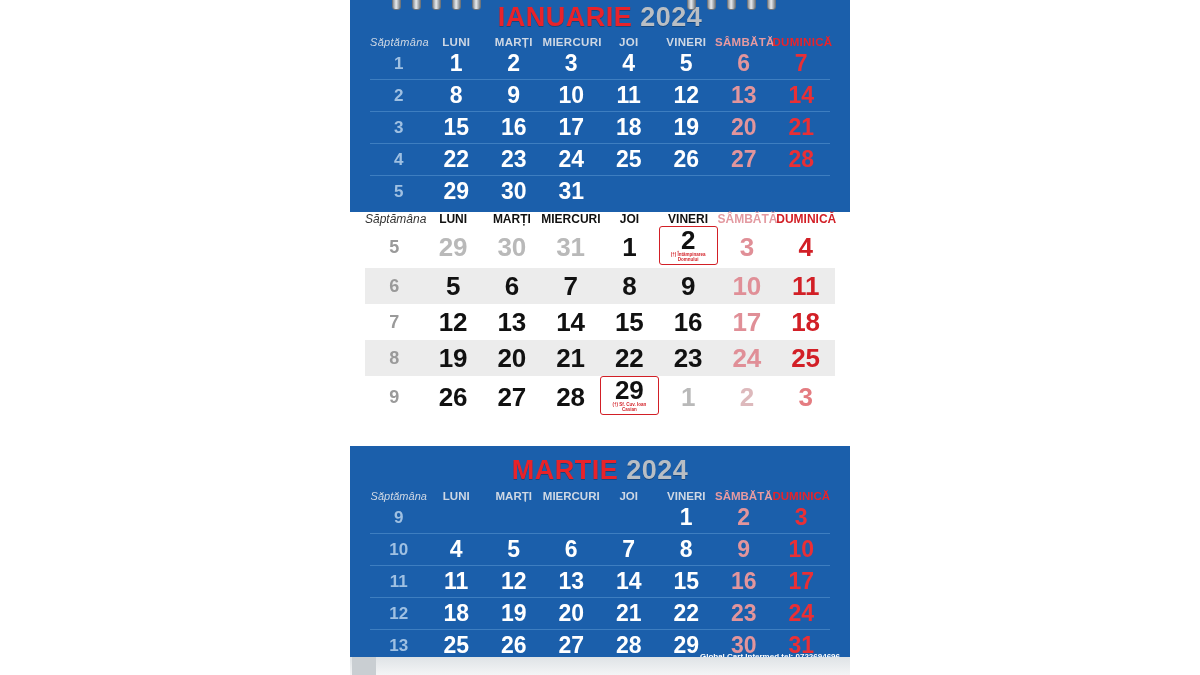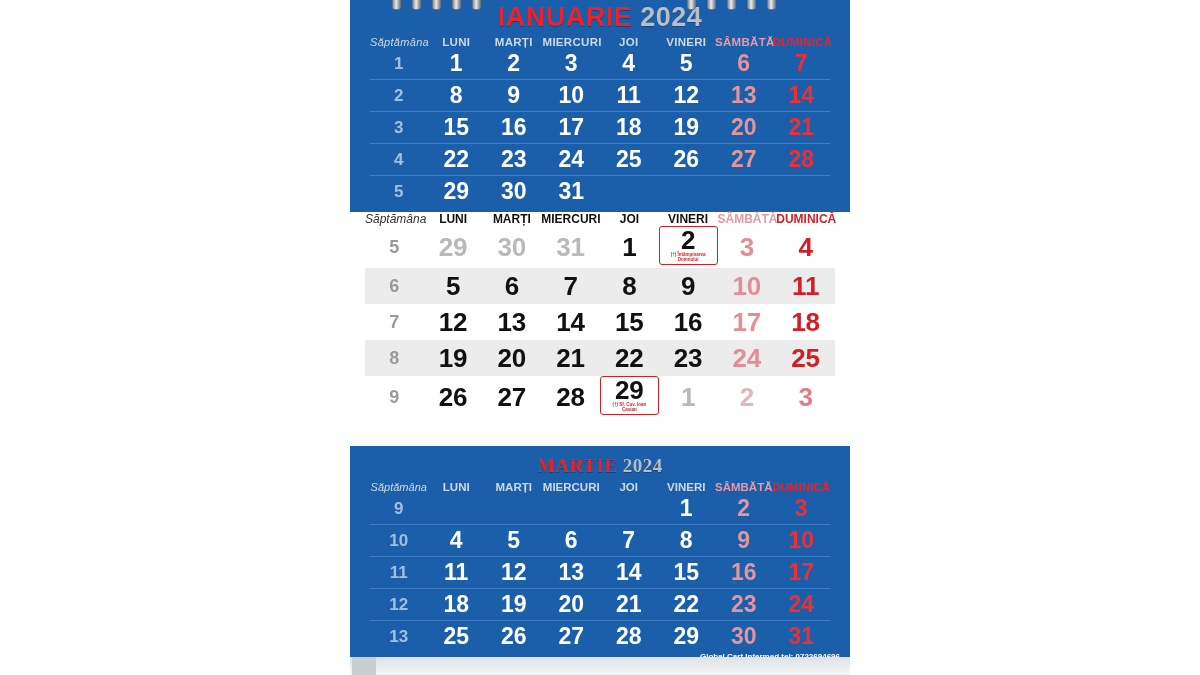--- a/index.html
+++ b/index.html
@@ -157,25 +157,24 @@
     margin-top: -1px;
   }
 
   
   .mar {
     background: #1b5fab;
     height: 214px;
   }
   .mar .month-title {
     color: #e8232a;
-    font-size: 19px;
+    font-size: 27px;
     padding-top: 6px;
     padding-bottom: 4px;
     text-shadow: 0 1px 0 rgba(0,0,0,0.25);
-    font-family: Liberation Serif, serif;
   }
   .mar .month-title .m-year { color: #b9bec4; }
   .mar table.grid { width: 460px; margin: 0 auto; }
   .mar th {
     font-size: 11.5px;
     font-weight: bold;
     color: #cfd8e4;
     padding-bottom: 4px;
   }
   .mar th.wk { font-style: italic; font-weight: normal; font-size: 11px; }

